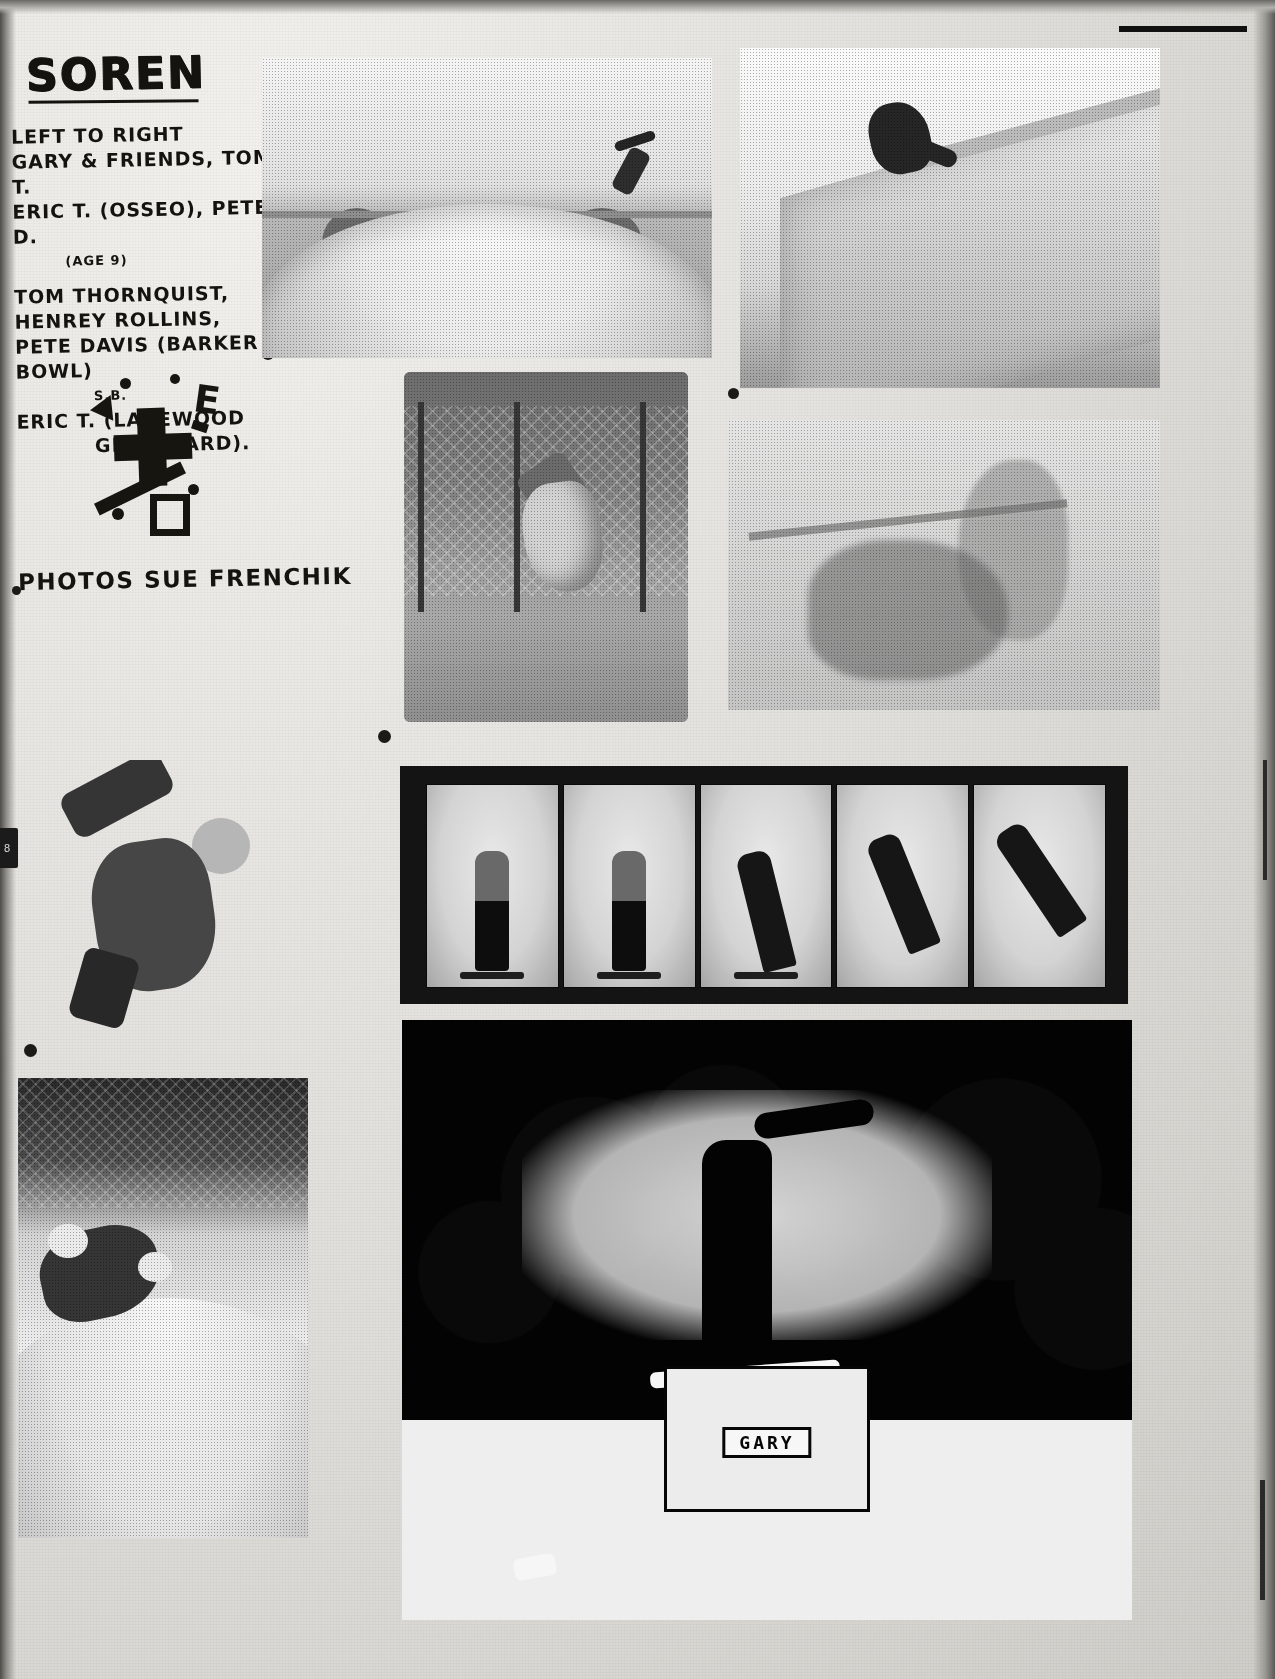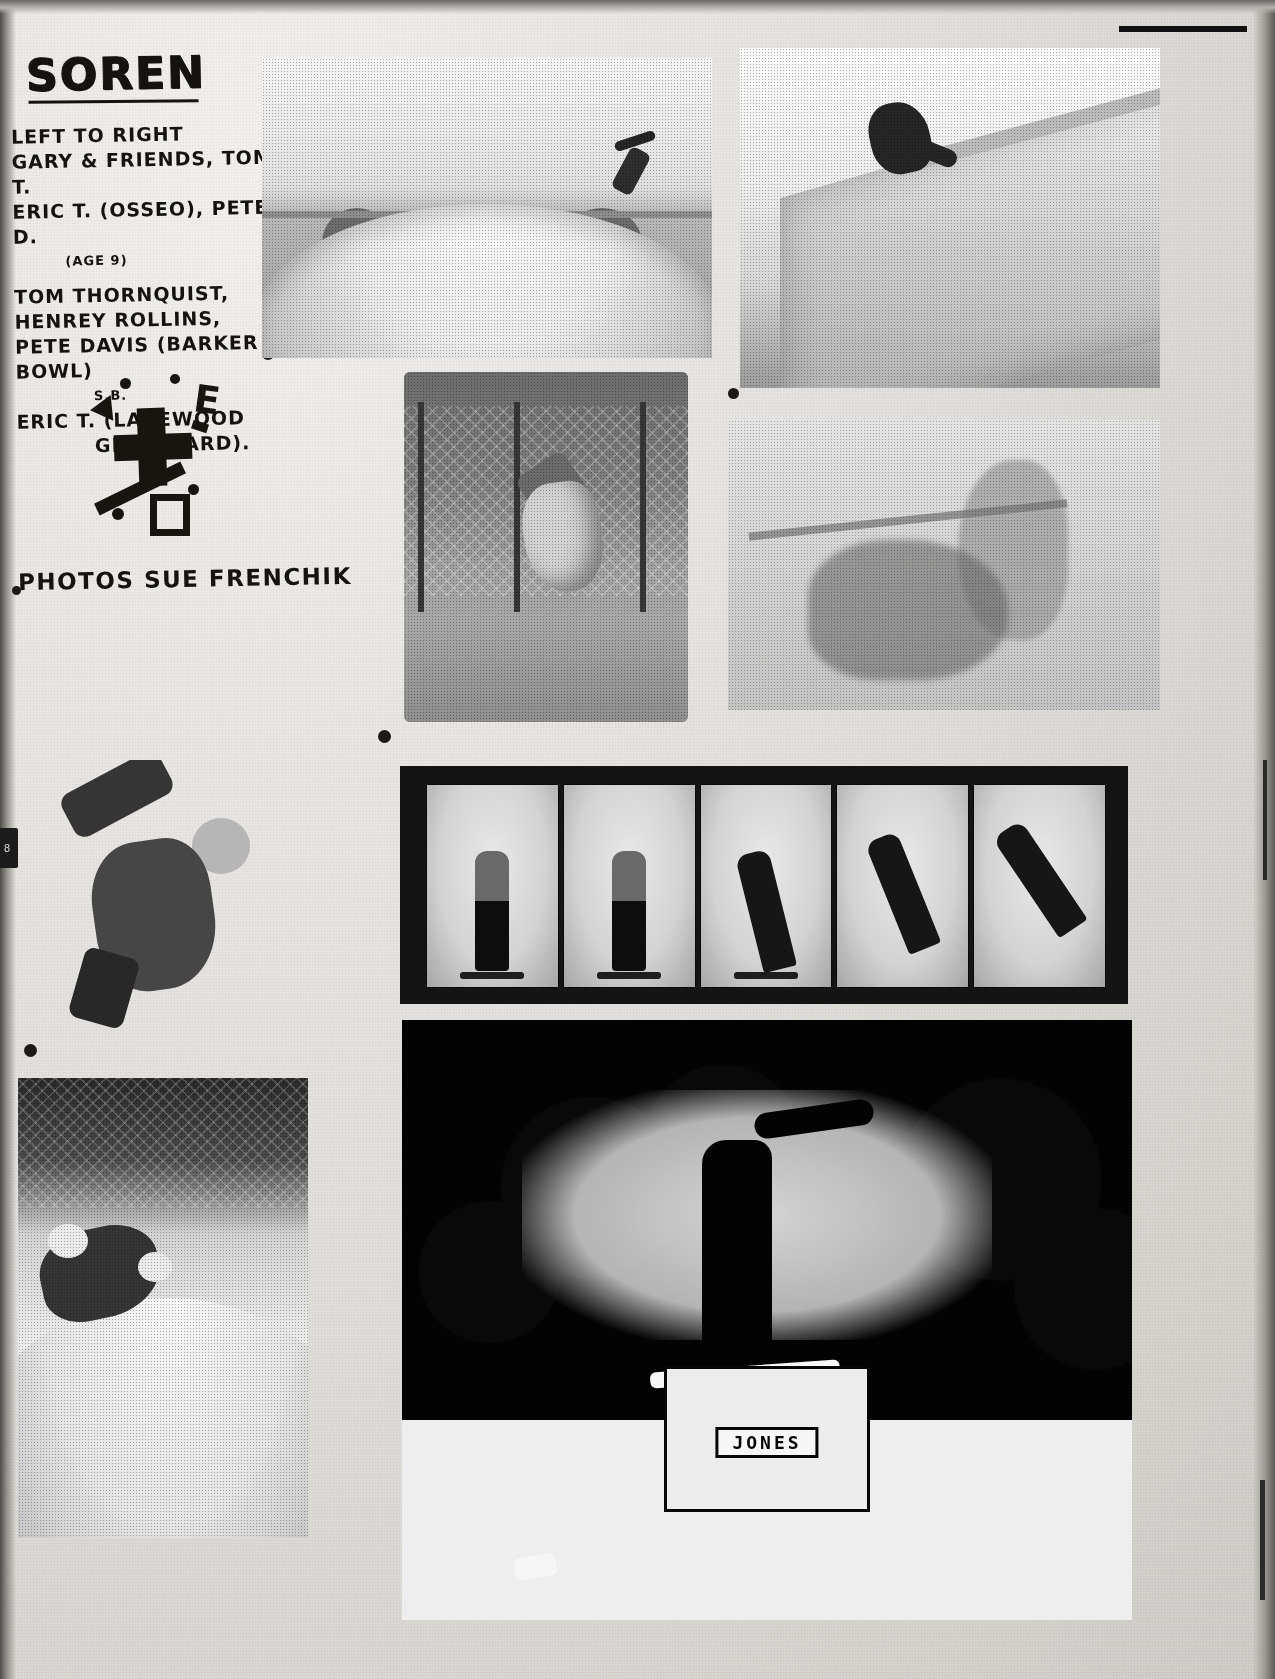--- a/index.html
+++ b/index.html
@@ -518,21 +518,21 @@
   </div>
 
   <div class="photo" id="p7">
     <div class="treeline"></div>
     <div class="sky-gap"></div>
     <div class="ground"></div>
     <div class="arm"></div>
     <div class="skater"></div>
     <div class="deck"></div>
     <div class="ledge">
-      <div class="jones-plate">JONES</div>
+      <div class="jones-plate">GARY</div>
     </div>
     <div class="litter"></div>
   </div>
 
   <div class="photo" id="p8">
     <div class="sky"></div>
     <div class="fence"></div>
     <div class="pool"></div>
     <div class="rider"></div>
     <div class="helmet"></div>

